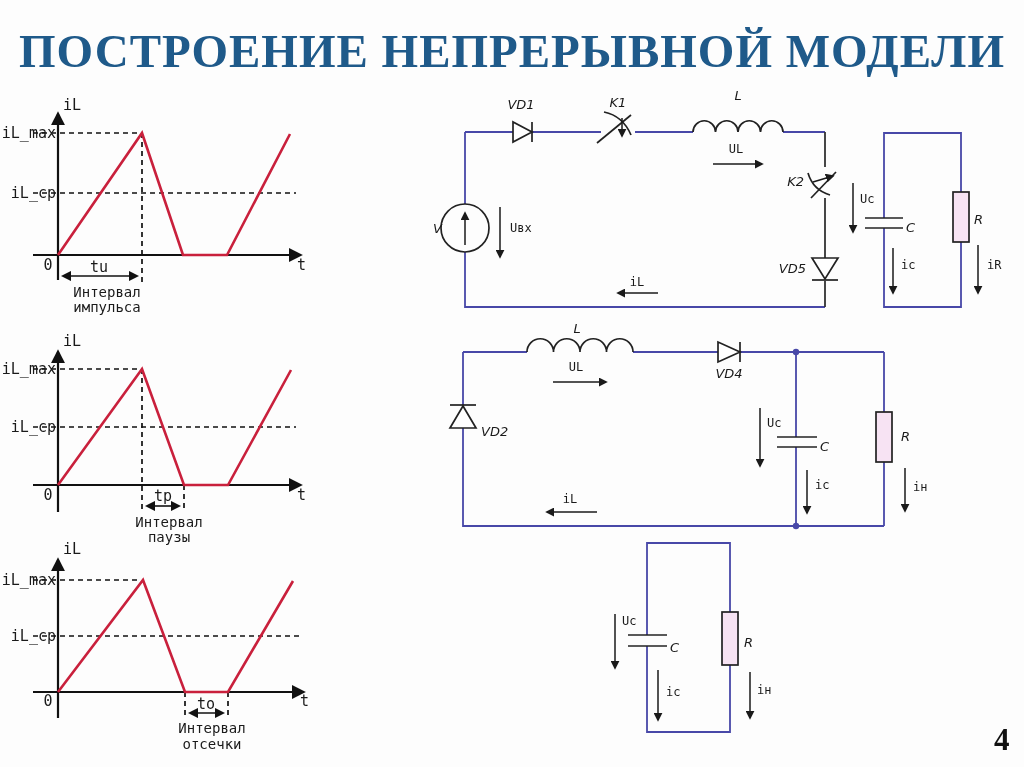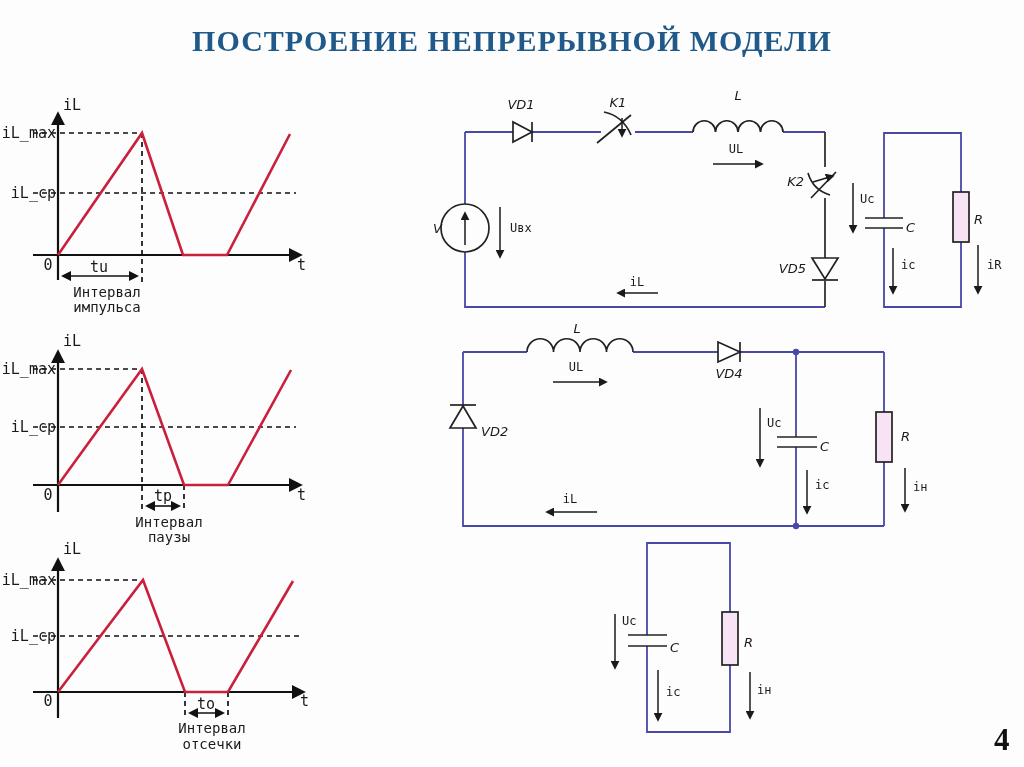--- a/index.html
+++ b/index.html
@@ -1,19 +1,19 @@
 <!DOCTYPE html>
 <html><head>
 <meta charset="utf-8">
 <style>
   html,body{margin:0;padding:0;background:#ffffff;}
   .slide{position:relative;width:1024px;height:767px;background:#fdfdfd;overflow:hidden;
          font-family:"DejaVu Sans Mono",monospace;border-right:1px solid #e3e3e6;border-bottom:1px solid #ececec;}
   .slide-title{position:absolute;left:0;top:24px;width:100%;text-align:center;
-               font-family:"Liberation Serif",serif;font-weight:bold;font-size:30px;
+               font-family:"Liberation Serif",serif;font-weight:bold;font-size:47px;
                letter-spacing:1px;color:#1f5a8a;}
   .page-number{position:absolute;left:994px;top:722px;font-family:"Liberation Serif",serif;
                font-weight:bold;font-size:31px;color:#111;}
   .abs{position:absolute;}
   svg{overflow:visible;}
   svg text{fill:#1a1a1a;}
   .glab{font-family:"DejaVu Sans Mono",monospace;font-size:15px;}
   .gcap{font-family:"DejaVu Sans Mono",monospace;font-size:14px;}
   .mlab{font-family:"DejaVu Sans Mono",monospace;font-size:12px;}
   .ilab{font-family:"DejaVu Sans",sans-serif;font-style:italic;font-size:13px;}

